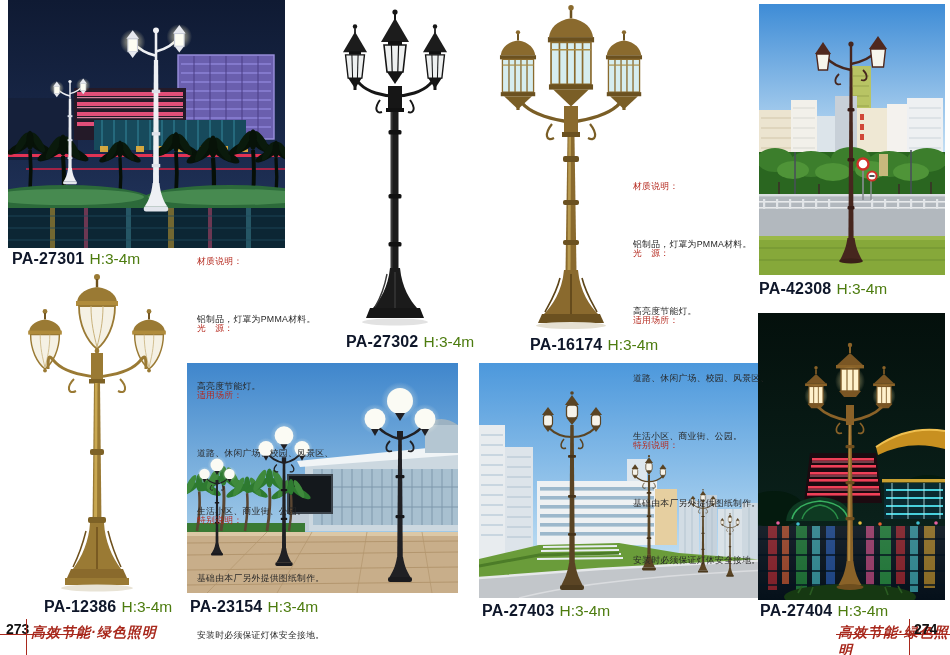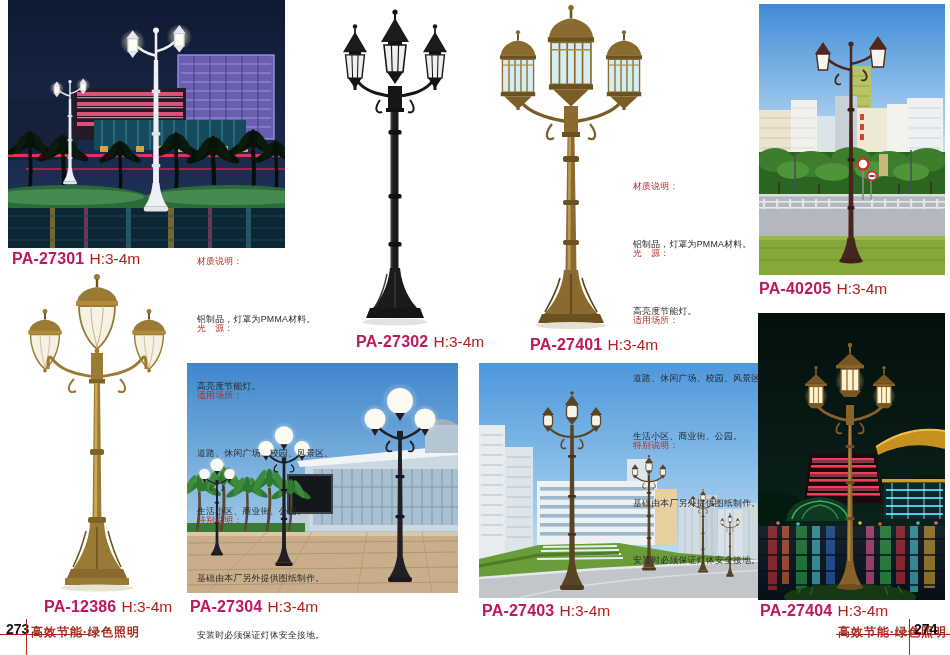--- a/index.html
+++ b/index.html
@@ -5,27 +5,27 @@
   * { margin:0; padding:0; box-sizing:border-box; }
   html,body { background:#ffffff; }
   .page {
     position:relative; width:950px; height:655px; background:#ffffff;
     font-family:"Liberation Sans", sans-serif; overflow:hidden;
   }
   .photo { position:absolute; overflow:hidden; }
   .photo svg { display:block; }
   .lampshot { position:absolute; }
   .plabel { position:absolute; white-space:nowrap; }
-  .pcode { color:#be185d; font-weight:bold; font-size:16px; letter-spacing:.2px; }
-  .pheight { color:#b91c1c; font-size:15.5px; font-weight:500; margin-left:5px; }
+  .pcode { color:#0f172a; font-weight:bold; font-size:16px; letter-spacing:.2px; }
+  .pheight { color:#4d7c0f; font-size:15.5px; font-weight:500; margin-left:5px; }
   .spec { position:absolute; width:152px; font-size:8.8px; line-height:9.6px; letter-spacing:.3px; }
   .spec .h { color:#b5291e; font-weight:normal; }
   .spec .b { color:#272727;margin-top:48px; }
   .footer-num { position:absolute; font-size:14px; font-weight:bold; color:#101010; }
-  .footer-slogan { position:absolute; font-size:12px; font-weight:bold; color:#a8281c; letter-spacing:1px; }
+  .footer-slogan { position:absolute; font-size:14px; font-weight:bold; color:#a8281c; letter-spacing:1px;font-style:italic; }
   .redline { position:absolute; background:#a8281c; }
 </style>
 </head>
 <body>
 
 <div class="page">
 
   <div class="photo" style="left:8px; top:0; width:277px; height:248px;">
     <svg width="277" height="248" viewBox="0 0 277 248">
       <defs>
@@ -766,34 +766,34 @@
     <div class="b">道路、休闲广场、校园、风景区、</div>
     <div class="b">生活小区、商业街、公园。</div>
     <div class="h">特别说明：</div>
     <div class="b">基础由本厂另外提供图纸制作。</div>
     <div class="b">安装时必须保证灯体安全接地。</div>
   </div>
 
   <div class="plabel" style="left:12px; top:250px;">
     <span class="pcode">PA-27301</span><span class="pheight">H:3-4m</span>
   </div>
-  <div class="plabel" style="left:356px; top:333px;">
+  <div class="plabel" style="left:346px; top:333px;">
     <span class="pcode">PA-27302</span><span class="pheight">H:3-4m</span>
   </div>
   <div class="plabel" style="left:530px; top:336px;">
-    <span class="pcode">PA-27401</span><span class="pheight">H:3-4m</span>
+    <span class="pcode">PA-16174</span><span class="pheight">H:3-4m</span>
   </div>
   <div class="plabel" style="left:759px; top:280px;">
-    <span class="pcode">PA-40205</span><span class="pheight">H:3-4m</span>
+    <span class="pcode">PA-42308</span><span class="pheight">H:3-4m</span>
   </div>
   <div class="plabel" style="left:44px; top:598px;">
     <span class="pcode">PA-12386</span><span class="pheight">H:3-4m</span>
   </div>
   <div class="plabel" style="left:190px; top:598px;">
-    <span class="pcode">PA-27304</span><span class="pheight">H:3-4m</span>
+    <span class="pcode">PA-23154</span><span class="pheight">H:3-4m</span>
   </div>
   <div class="plabel" style="left:482px; top:602px;">
     <span class="pcode">PA-27403</span><span class="pheight">H:3-4m</span>
   </div>
   <div class="plabel" style="left:760px; top:602px;">
     <span class="pcode">PA-27404</span><span class="pheight">H:3-4m</span>
   </div>
 
   <span class="footer-num" style="left:6px; top:621px;">273</span>
   <div class="redline" style="left:26px; top:619px; width:1px; height:36px;"></div>

